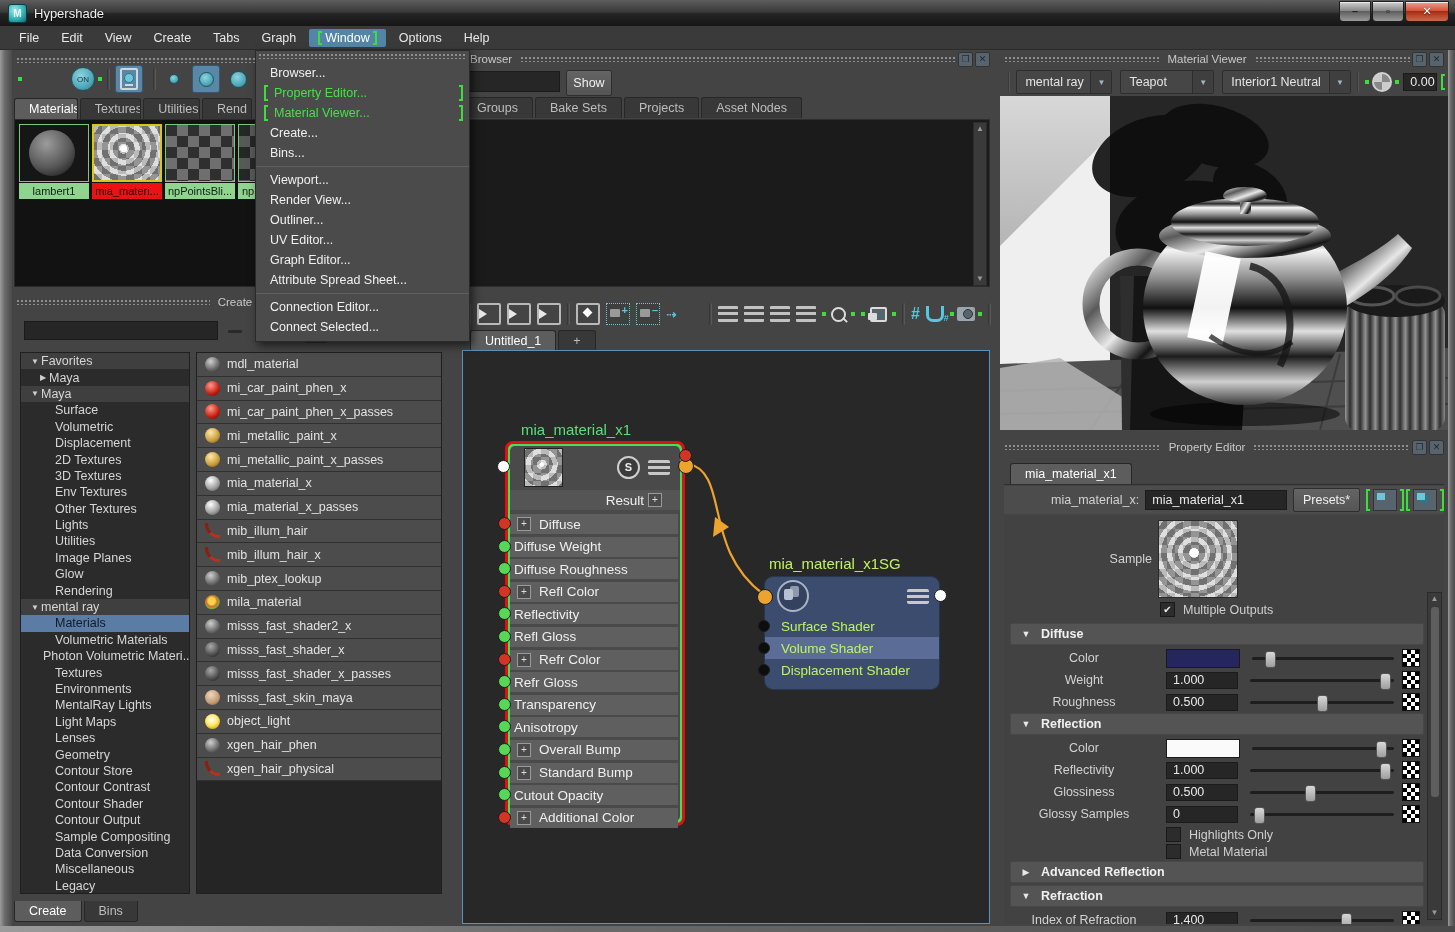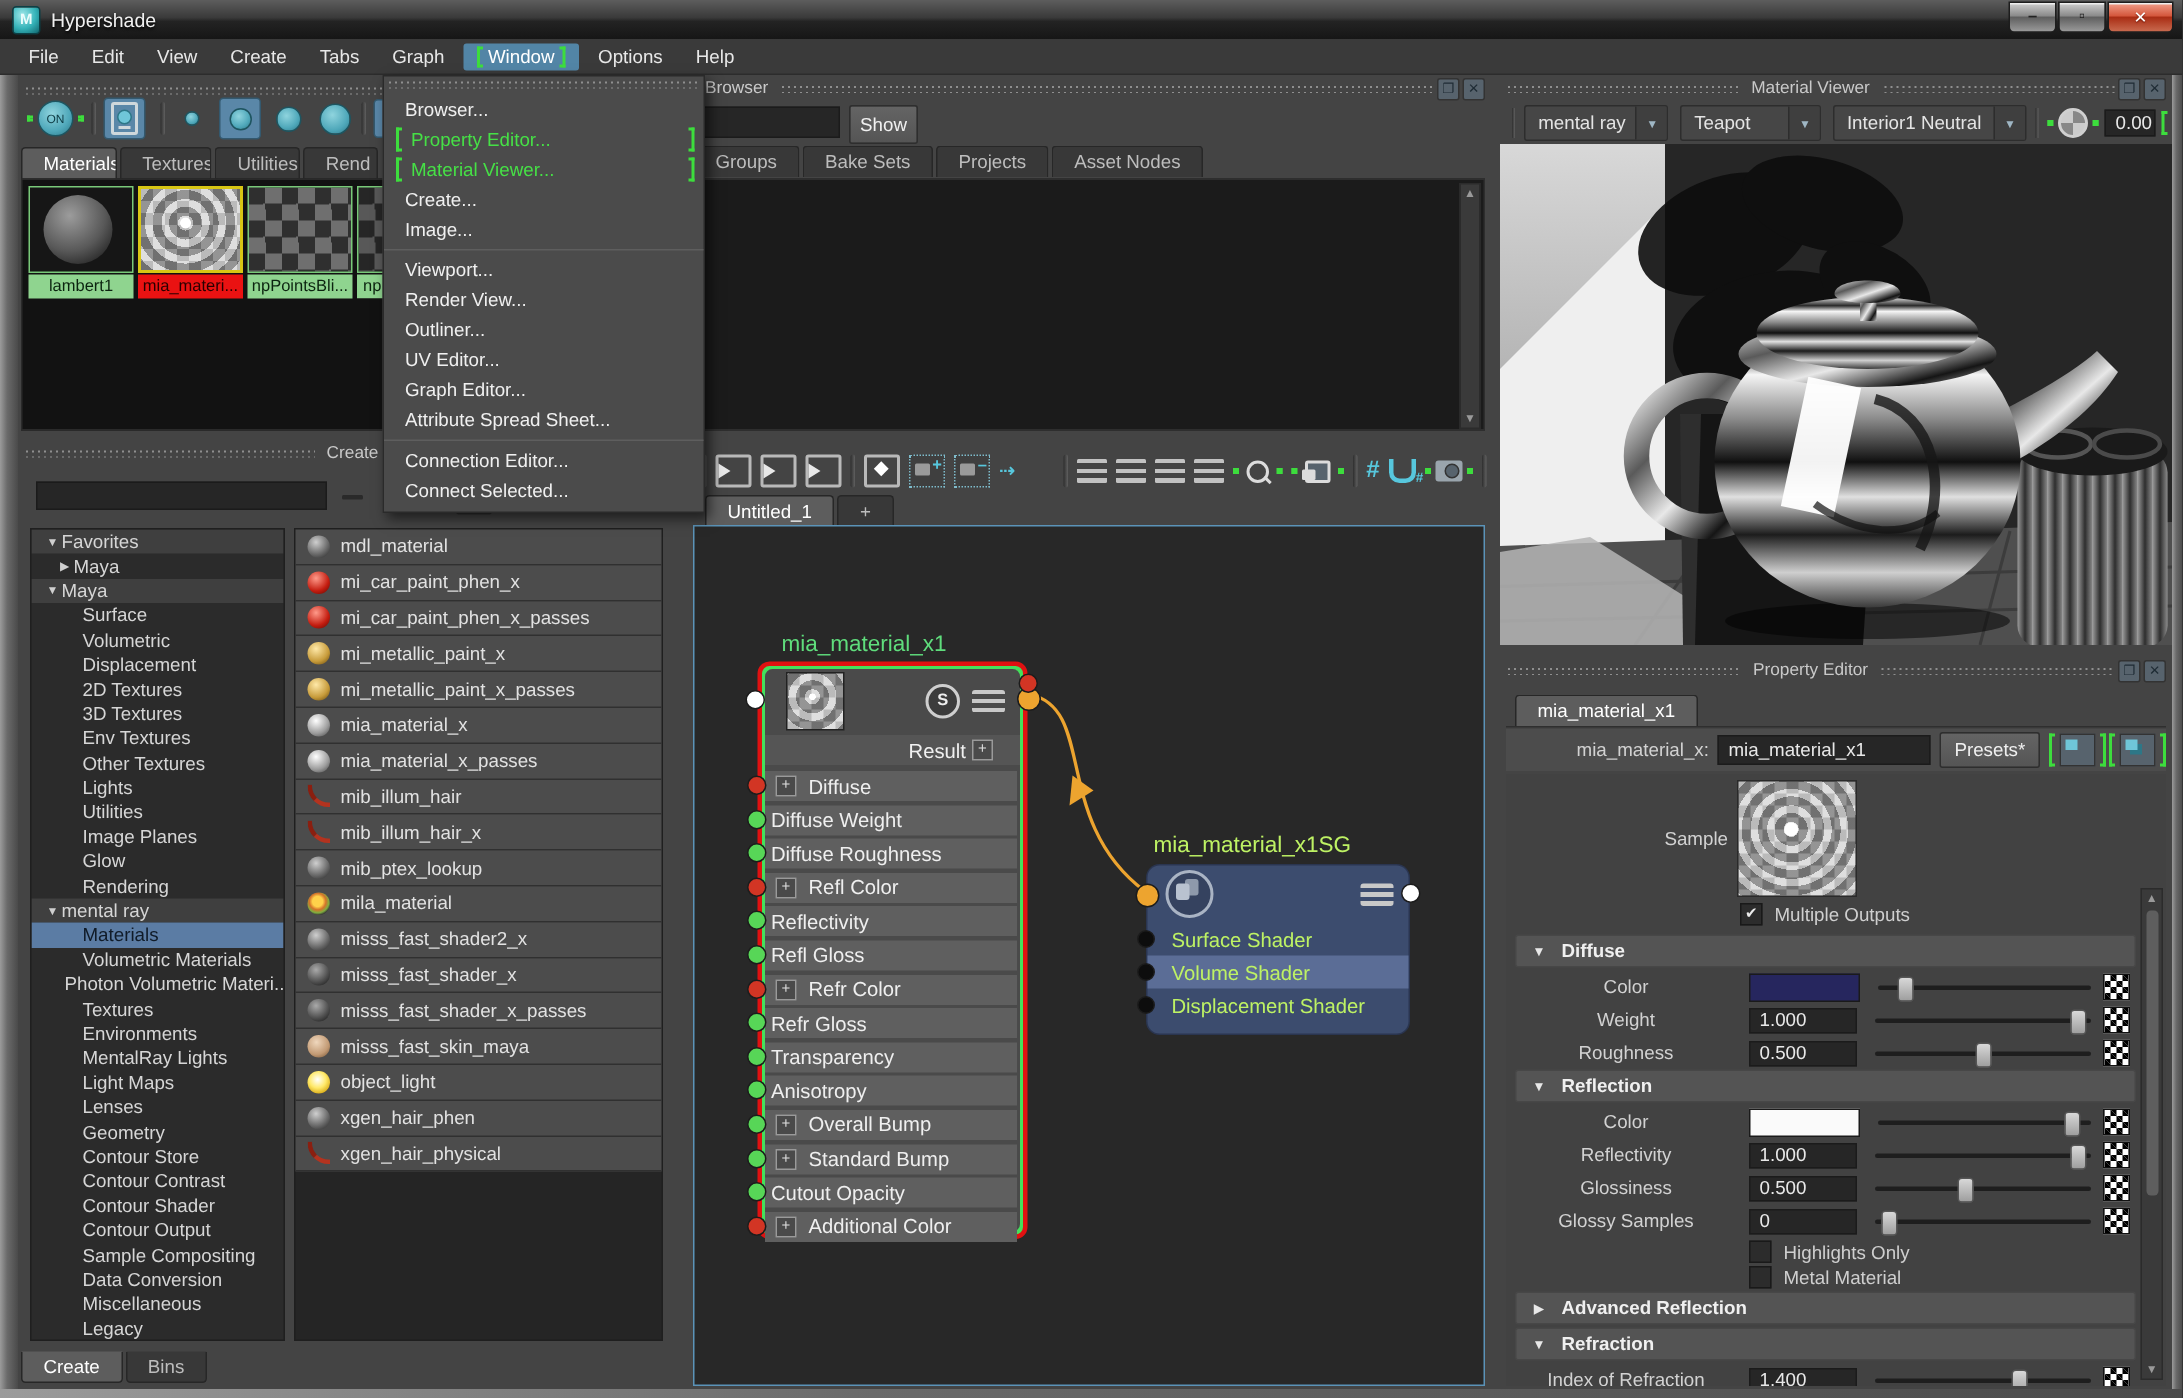--- a/index.html
+++ b/index.html
@@ -45,21 +45,21 @@
        padding:3px 14px;margin-right:2px;font-size:12.5px;white-space:nowrap;overflow:hidden;}
   .tab.active{background:#5d5d5d;color:#fff;}
   .vscroll{background:#3a3a3a;border:1px solid #2b2b2b;display:flex;flex-direction:column;align-items:center;box-sizing:border-box;}
   .varrow{color:#9a9a9a;font-size:8px;line-height:12px;}
   .vthumb{width:8px;background:#5e5e5e;border-radius:3px;margin:2px auto;}
   
   .ltoolbar{display:flex;align-items:center;}
   .tb{display:flex;align-items:center;justify-content:center;margin-right:5px;}
   .tb[data-kind="sep"]{width:3px;height:22px;background:linear-gradient(90deg,#2e2e2e,#606060);border-radius:2px;}
   .tb .onc{width:22px;height:22px;border-radius:50%;background:radial-gradient(circle at 40% 35%,#8fd4de,#4fa8ba 60%,#2d7787);
-           border:1px solid #1e5560;display:flex;align-items:center;justify-content:center;color:#0d3b44;font-size:8px;font-weight:normal;}
+           border:1px solid #1e5560;display:flex;align-items:center;justify-content:center;color:#0d3b44;font-size:8px;font-weight:normal;margin-left:46px;}
   .tb .actbox{width:26px;height:26px;background:#5a87a8;border:1px solid #33596f;border-radius:3px;display:flex;align-items:center;justify-content:center;}
   .tb .plainbox{width:26px;height:26px;display:flex;align-items:center;justify-content:center;}
   .swframe{width:14px;height:18px;border:2px solid #cfd8dc;border-radius:2px;display:flex;flex-direction:column;align-items:center;justify-content:center;}
   .swframe i{width:8px;height:8px;border-radius:50%;background:#6fc6d8;border:1px solid #2d7787;}
   .swframe u{width:8px;height:2px;background:#cfd8dc;margin-top:1px;}
   .tdash{width:14px;height:4px;background:#57b7c9;border-radius:1px;}
   .tdot{border-radius:50%;background:radial-gradient(circle at 40% 35%,#8fd4de,#4fa8ba 60%,#2d7787);border:1px solid #1e5560;}
   .dot-s .tdot{width:8px;height:8px;}
   .dot-m .tdot{width:13px;height:13px;}
   .dot-l .tdot{width:15px;height:15px;}
@@ -1347,21 +1347,21 @@
           <b class="gbl"></b>
           <span class="lab">Material Viewer...</span>
           <b class="gbr"></b>
         </div>
 
         <div class="wm-item">
           <span class="lab">Create...</span>
         </div>
 
         <div class="wm-item">
-          <span class="lab">Image...</span>
+          <span class="lab">Bins...</span>
         </div>
 
         <div class="wm-item sep">
           <span class="lab">Viewport...</span>
         </div>
 
         <div class="wm-item">
           <span class="lab">Render View...</span>
         </div>
 

